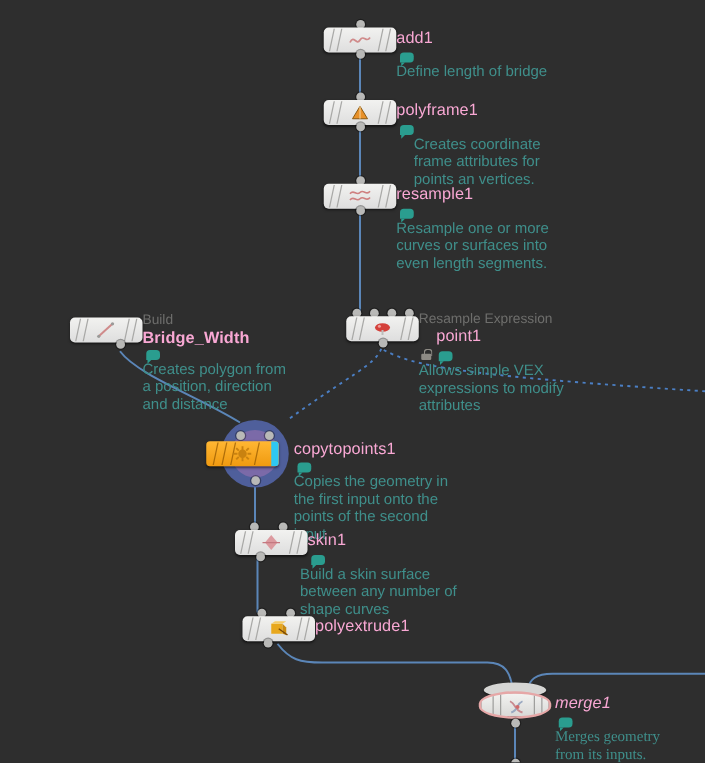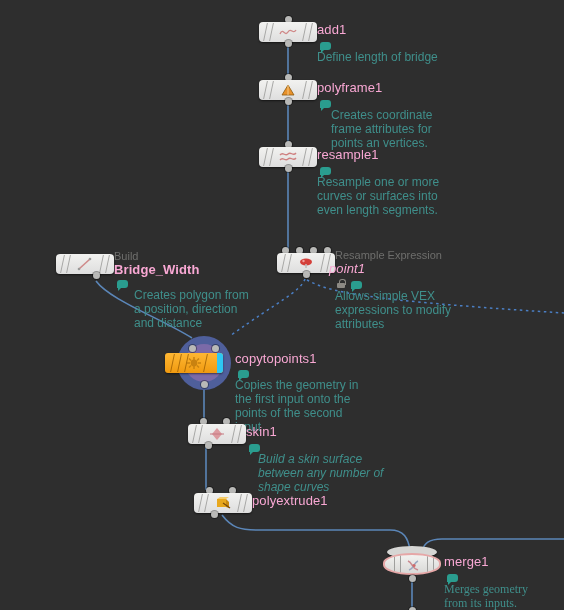--- a/index.html
+++ b/index.html
@@ -288,21 +288,21 @@
       <span class="node-icon">
         <svg width="18" height="14" viewBox="0 0 18 14">
           <ellipse cx="9" cy="6" rx="6" ry="3.4" fill="#d4403a"></ellipse>
           <path d="M9,8 L9,12" stroke="#bdbdbb" stroke-width="1.6"></path>
           <circle cx="6.5" cy="5" r="1.2" fill="#f0a09c"></circle>
         </svg>
       </span>
     </div>
     <div class="dot out" style="left:25.5px; top:18px;"></div>
     <div class="node-type" style="left:58px; top:-4px;">Resample Expression</div>
-    <div class="node-label" style="left:52px; top:8px;font-style:italic;">point1</div>
+    <div class="node-label" style="left:72px; top:8px;">point1</div>
     <div class="lock" style="left:60px; top:26px;">
       <span class="shackle"></span>
         <span class="bodyp"></span>
     </div>
     <div class="bubble" style="left:74px; top:28px;"></div>
     <div class="comment" style="left:58px; top:36px; width:150px;">Allows simple VEX expressions to modify attributes</div>
   </div>
 
   <div class="node" style="left:56px; top:254px;">
     <div class="node-body">
@@ -315,21 +315,21 @@
           <path d="M3,12 L14,2" stroke="#cf8a8a" stroke-width="1.6"></path>
           <circle cx="3" cy="12" r="1.3" fill="#9a9a98"></circle>
           <circle cx="14" cy="2" r="1.3" fill="#9a9a98"></circle>
         </svg>
       </span>
     </div>
     <div class="dot out" style="left:37px; top:18px;"></div>
     <div class="node-type" style="left:58px; top:-4px;">Build</div>
     <div class="node-label" style="left:58px; top:8px;font-weight:bold;">Bridge_Width</div>
     <div class="bubble" style="left:61px; top:26px;"></div>
-    <div class="comment" style="left:58px; top:34px; width:122px;margin-left:20px;">Creates polygon from a position, direction and distance</div>
+    <div class="comment" style="left:58px; top:34px; width:122px;">Creates polygon from a position, direction and distance</div>
   </div>
 
   <div class="node" style="left:177px; top:336px;">
     <div class="halo-outer">
       <div class="halo-inner"></div>
     </div>
     <div class="dot" style="left:12px; top:9px;"></div>
     <div class="dot" style="left:35px; top:9px;"></div>
     <div class="sel-body">
       <span class="stripe" style="left:7px;"></span>
@@ -370,21 +370,21 @@
       <span class="node-icon">
         <svg width="18" height="14" viewBox="0 0 18 14">
           <path d="M9,1 L14,7 L9,13 L4,7 Z" fill="#d98c92" opacity=".85"></path>
           <path d="M2,7 L16,7" stroke="#c47880" stroke-width="1"></path>
         </svg>
       </span>
     </div>
     <div class="dot out" style="left:17px; top:18px;"></div>
     <div class="node-label" style="left:58px; top:0px;">skin1</div>
     <div class="bubble" style="left:61px; top:20px;"></div>
-    <div class="comment" style="left:70px; top:28px; width:126px;font-style:italic;">Build a skin surface between any number of shape curves</div>
+    <div class="comment" style="left:52px; top:28px; width:126px;">Build a skin surface between any number of shape curves</div>
   </div>
 
   <div class="node" style="left:194px; top:493px;">
     <div class="dot" style="left:12px; top:-6px;"></div>
     <div class="dot" style="left:35px; top:-6px;"></div>
     <div class="node-body">
       <span class="stripe s1"></span>
         <span class="stripe s2"></span>
       <span class="stripe s3"></span>
         <span class="stripe s4"></span>
@@ -411,18 +411,18 @@
       <span class="node-icon" style="top:3px;">
         <svg width="18" height="14" viewBox="0 0 18 14">
           <path d="M3,2 C8,4 6,9 13,11" stroke="#c98a90" stroke-width="1.5" fill="none"></path>
           <path d="M13,2 C8,4 10,9 4,11" stroke="#9aa8c0" stroke-width="1.5" fill="none"></path>
           <circle cx="9" cy="6.5" r="1.6" fill="#d06a6a"></circle>
         </svg>
       </span>
     </div>
     <div class="dot out" style="left:25.5px; top:24px;"></div>
     <div class="dot out" style="left:25.5px; top:56px;"></div>
-    <div class="node-label" style="left:61px; top:3px;">merge1</div>
+    <div class="node-label" style="left:61px; top:3px;font-style:italic;">merge1</div>
     <div class="bubble" style="left:64px; top:23px;"></div>
     <div class="comment" style="left:61px; top:31px; width:110px;font-family:Liberation Serif, serif;">Merges geometry from its inputs.</div>
   </div>
 
 </div>
 
 </body></html>

